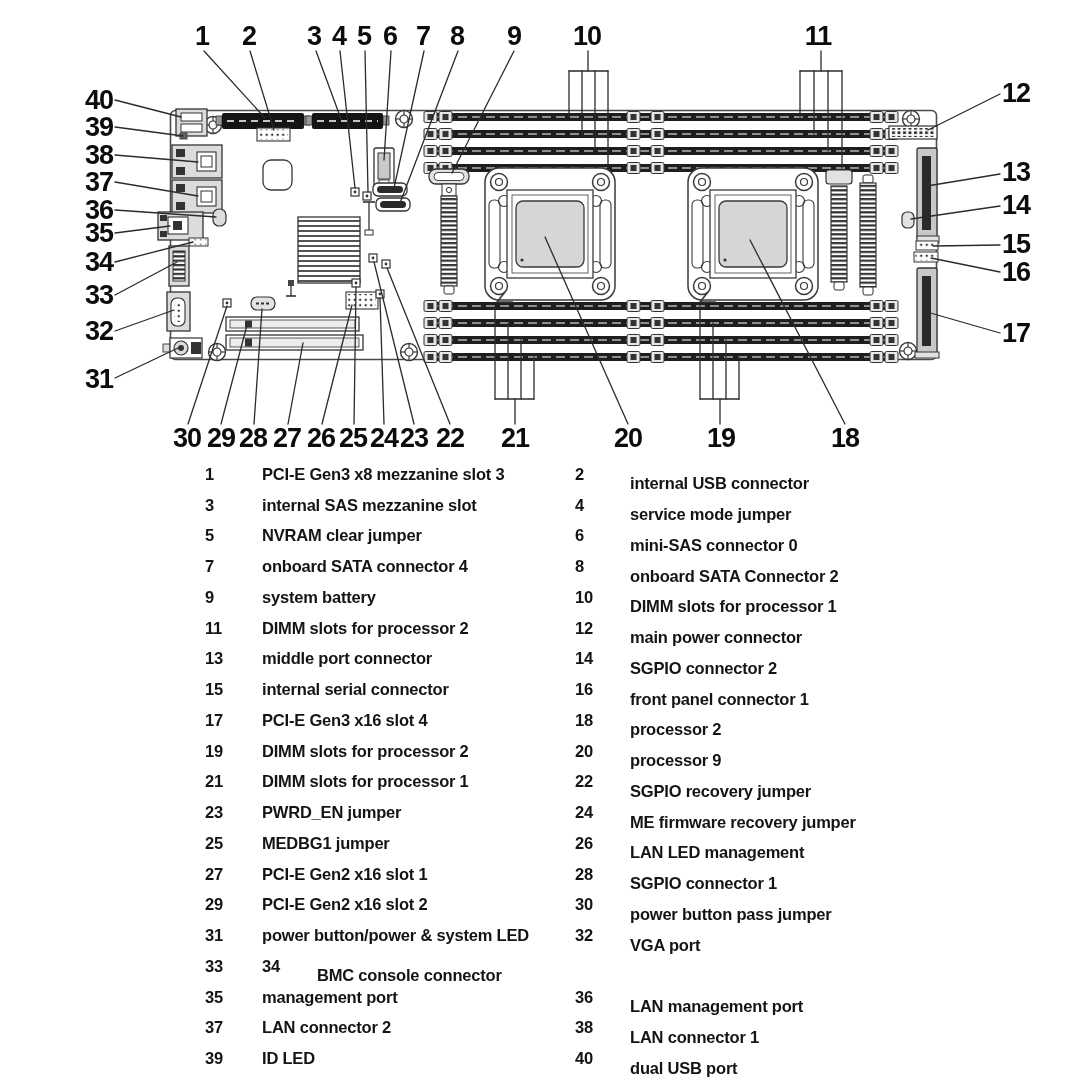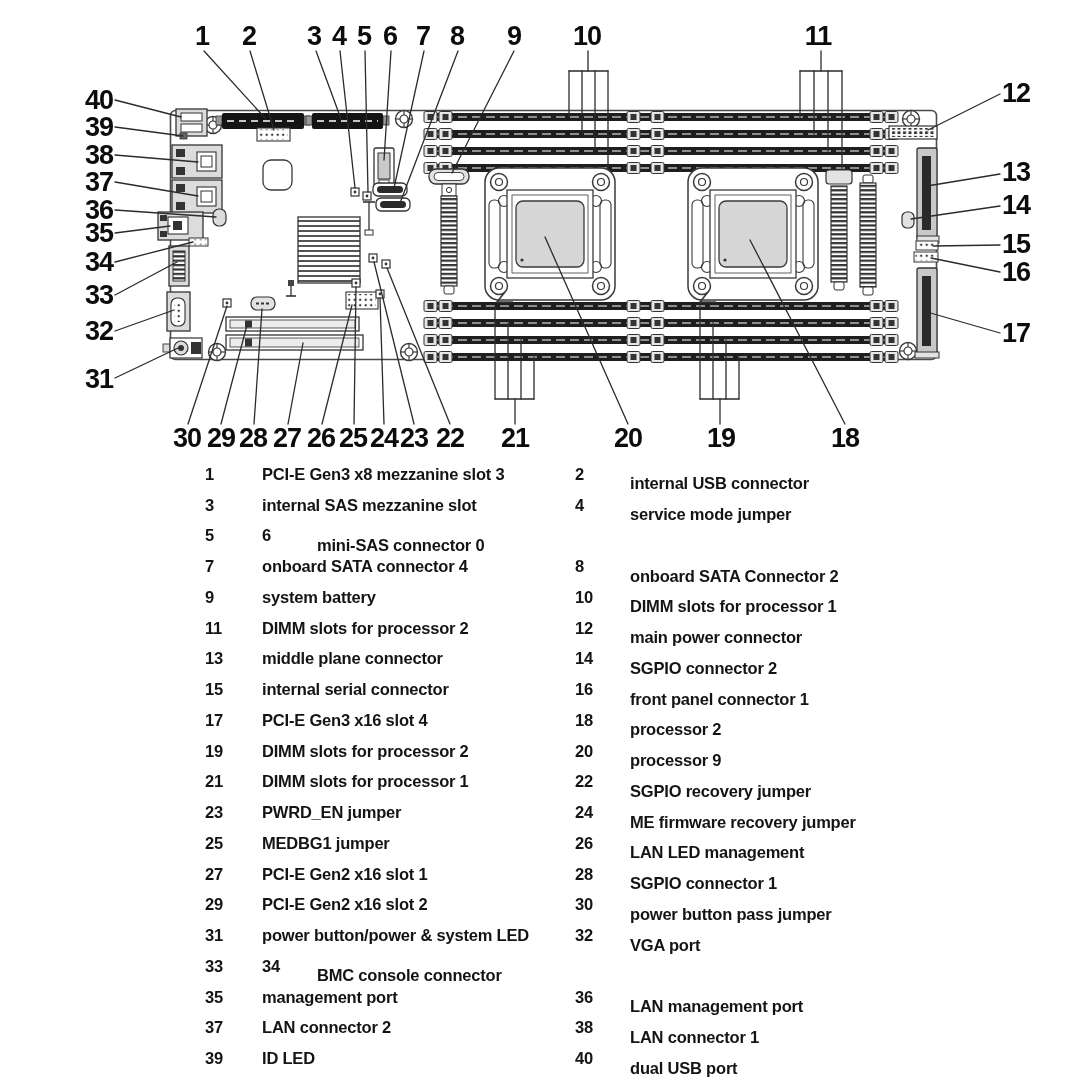--- a/index.html
+++ b/index.html
@@ -421,20 +421,21 @@
       <div class="legend-row">
         <div class="cell-sp"></div>
         <div class="num cell-n1">3</div>
         <div class="lbl cell-l1">internal SAS mezzanine slot</div>
         <div class="num cell-n2">4</div>
         <div class="lbl cell-l2">service mode jumper</div>
       </div>
       <div class="legend-row">
         <div class="cell-sp"></div>
         <div class="num cell-n1">5</div>
+        <div class="lbl cell-l1">NVRAM clear jumper</div>
         <div class="num cell-n2">6</div>
         <div class="lbl cell-l2">mini-SAS connector 0</div>
       </div>
       <div class="legend-row">
         <div class="cell-sp"></div>
         <div class="num cell-n1">7</div>
         <div class="lbl cell-l1">onboard SATA connector 4</div>
         <div class="num cell-n2">8</div>
         <div class="lbl cell-l2">onboard SATA Connector 2</div>
       </div>
@@ -448,21 +449,21 @@
       <div class="legend-row">
         <div class="cell-sp"></div>
         <div class="num cell-n1">11</div>
         <div class="lbl cell-l1">DIMM slots for processor 2</div>
         <div class="num cell-n2">12</div>
         <div class="lbl cell-l2">main power connector</div>
       </div>
       <div class="legend-row">
         <div class="cell-sp"></div>
         <div class="num cell-n1">13</div>
-        <div class="lbl cell-l1">middle plane connector</div>
+        <div class="lbl cell-l1">middle port connector</div>
         <div class="num cell-n2">14</div>
         <div class="lbl cell-l2">SGPIO connector 2</div>
       </div>
       <div class="legend-row">
         <div class="cell-sp"></div>
         <div class="num cell-n1">15</div>
         <div class="lbl cell-l1">internal serial connector</div>
         <div class="num cell-n2">16</div>
         <div class="lbl cell-l2">front panel connector 1</div>
       </div>

